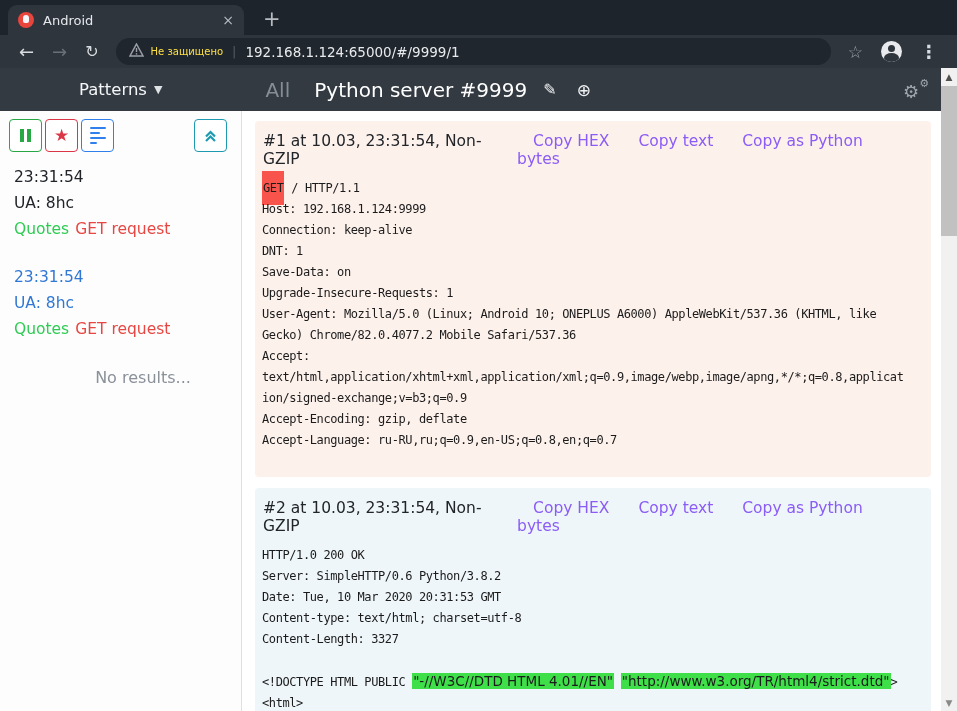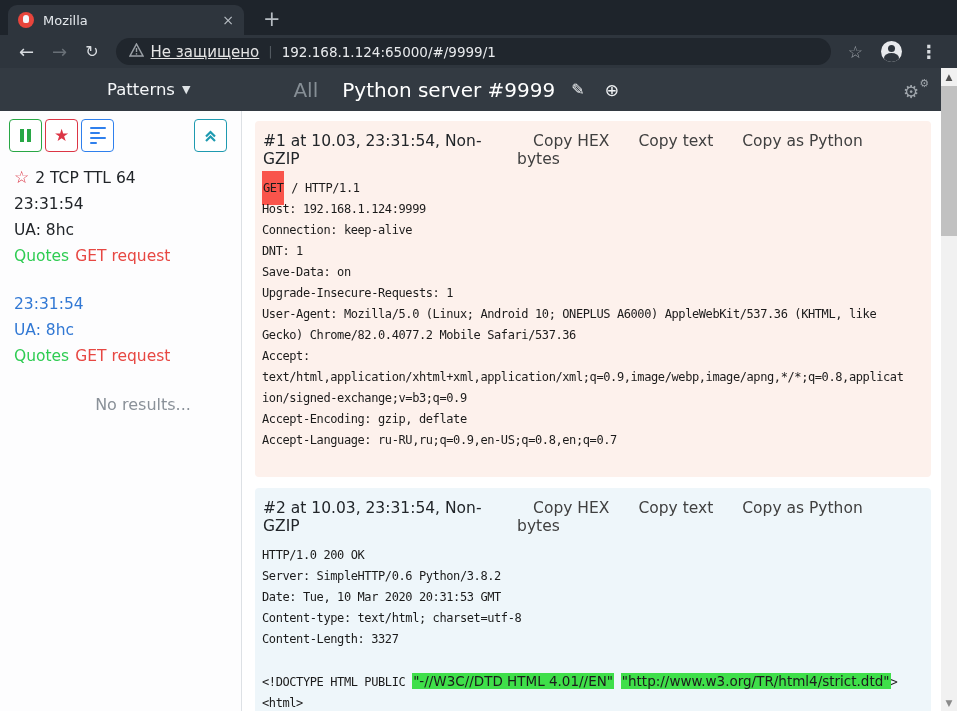--- a/index.html
+++ b/index.html
@@ -17,35 +17,35 @@
   .tab-title { color: #e4e8ec; font-size: 13px; margin-left: 9px; flex: 1; }
   .tab-close { color: #b6bcc2; font-size: 14px; line-height: 14px; cursor: default; }
   .newtab { color: #b6bcc2; font-size: 21px; margin: 0 0 5px 19px; line-height: 21px; }
 
   .navbar { height: 33px; background: #2e353d; display: flex; align-items: center; padding: 0 10px; }
   .nav-icon { color: #d8dce0; font-size: 18px; line-height: 18px; margin: 0 9px; }
   .nav-icon.disabled { color: #697077; }
   .nav-icon.refresh { font-size: 16px; }
   .urlbar { flex: 1; height: 27px; background: #20262d; border-radius: 14px; display: flex;
             align-items: center; padding: 0 13px; margin: 0 8px; }
-  .url-warning { color: #e5e5e5; font-size: 15px; margin-left: 7px; text-decoration: underline; }
+  .url-warning { color: #fde047; font-size: 10px; margin-left: 7px; }
   .url-sep { color: #545b62; margin: 0 9px; font-size: 13px; }
   .url-text { color: #e8eaed; font-size: 13.5px; }
   .avatar { width: 21px; height: 21px; border-radius: 50%; background: #e8eaed; position: relative;
             overflow: hidden; margin: 0 9px; }
   .avatar::before { content: ""; position: absolute; top: 4px; left: 7px; width: 7px; height: 7px;
                     border-radius: 50%; background: #2e353d; }
   .avatar::after { content: ""; position: absolute; top: 12px; left: 3px; width: 15px; height: 10px;
                    border-radius: 50%; background: #2e353d; }
   .nav-dots { font-weight: bold; }
 
   
   .page { position: absolute; top: 68px; left: 0; right: 16px; bottom: 0; background: #fff; }
 
-  .appheader { height: 43px; background: #333a42; display: flex; align-items: center; color: #fff; padding-left: 28px; }
+  .appheader { height: 43px; background: #333a42; display: flex; align-items: center; color: #fff; }
   .patterns { margin-left: 79px; font-size: 16.5px; color: #f4f6f8; display: flex; align-items: center; gap: 7px; }
   .patterns .caret { font-size: 11px; color: #dfe3e6; }
   .ptabs { margin-left: 103px; display: flex; align-items: center; }
   .ptab { font-size: 20px; color: #868e95; margin-right: 24px; }
   .ptab.active { color: #ffffff; margin-right: 16px; }
   .hicon { color: #f0f2f4; font-size: 16px; margin-right: 20px; }
   .gears { margin-left: auto; margin-right: 12px; color: #a0a6ac; position: relative; width: 26px; height: 22px; }
   .gears .g1 { position: absolute; left: 0; top: 2px; font-size: 18px; }
   .gears .g2 { position: absolute; right: 0; top: -2px; font-size: 11px; }
 
@@ -79,42 +79,42 @@
   .filter-line { font-size: 15.5px; color: #23272e; margin: 1px 0 11px 1px; }
   .filter-line .seg { padding: 1px 1px; }
   .filter-line .seg.response { background: #ecf0f7; }
   .filter-line .seg.request { background: #fdf0ea; }
 
   .packet { border-radius: 4px; padding: 9px 10px 26px 7px; margin-bottom: 11px; }
   .packet.request { background: #fdf1ec; }
   .packet.response { background: #eef6fa; }
   .packet-head { display: flex; align-items: baseline; font-size: 15.5px; color: #212529; margin: 2px 0 10px 1px; }
   .packet-title { }
-  .packet-actions a { color: #404040; text-decoration: none; margin-right: 13px; margin-left: 16px; }
+  .packet-actions a { color: #8b5cf6; text-decoration: none; margin-right: 13px; margin-left: 16px; }
   .packet-body { font-family: "DejaVu Sans Mono", monospace; font-size: 12px; letter-spacing: -0.4px;
                  line-height: 21px; color: #1b1b1b; white-space: pre; }
   .code-line { min-height: 21px; }
   .hl-red { background: #f9544b; padding: 10px 1px; }
   .hl-green { background: #3fdf4a; font-family: "DejaVu Sans", sans-serif; letter-spacing: 0;
               font-size: 13.5px; padding: 0 1px; }
 
   
   .vscrollbar { position: absolute; top: 68px; right: 0; bottom: 0; width: 16px; background: #f1f1f1; }
   .sb-btn { height: 17px; display: flex; align-items: center; justify-content: center;
             color: #505050; font-size: 9px; width: 100%; }
   .sb-btn.down { position: absolute; bottom: 0; color: #8a8a8a; }
   .sb-thumb { position: absolute; top: 18px; left: 0; width: 100%; height: 150px; background: #c1c1c1; }
 </style>
 </head>
 <body>
 
 <div class="tabbar">
   <div class="tab">
     <span class="favicon"></span>
-    <span class="tab-title">Mozilla</span>
+    <span class="tab-title">Android</span>
     <span class="tab-close">×</span>
   </div>
   <div class="newtab">+</div>
 </div>
 
 <div class="navbar">
   <span class="nav-icon">←</span>
   <span class="nav-icon disabled">→</span>
   <span class="nav-icon refresh">↻</span>
   <div class="urlbar">
@@ -173,21 +173,20 @@
           </button>
           <button class="tool-btn collapse" style="color: rgb(30, 154, 176);">
             <svg width="15" height="14" viewBox="0 0 14 14">
               <path d="M2.5 7.5 L7 3 L11.5 7.5" stroke="currentColor" stroke-width="2.2" fill="none"></path>
               <path d="M2.5 12 L7 7.5 L11.5 12" stroke="currentColor" stroke-width="2.2" fill="none"></path>
             </svg>
           </button>
         </div>
       <div class="side-items">
           <div class="side-item">
-            <div class="si-line"><span class="si-star" style="color: rgb(220, 53, 69);">☆</span><span>2 TCP TTL 64</span></div>
             <div>23:31:54</div>
             <div>UA: 8hc</div>
             <div class="si-tags"><span class="tag" style="color: rgb(46, 204, 82);">Quotes</span><span class="tag" style="color: rgb(231, 71, 66);">GET request</span></div>
           </div>
           <div class="side-item active">
             <div>23:31:54</div>
             <div>UA: 8hc</div>
             <div class="si-tags"><span class="tag" style="color: rgb(46, 204, 82);">Quotes</span><span class="tag" style="color: rgb(231, 71, 66);">GET request</span></div>
           </div>
         </div>

